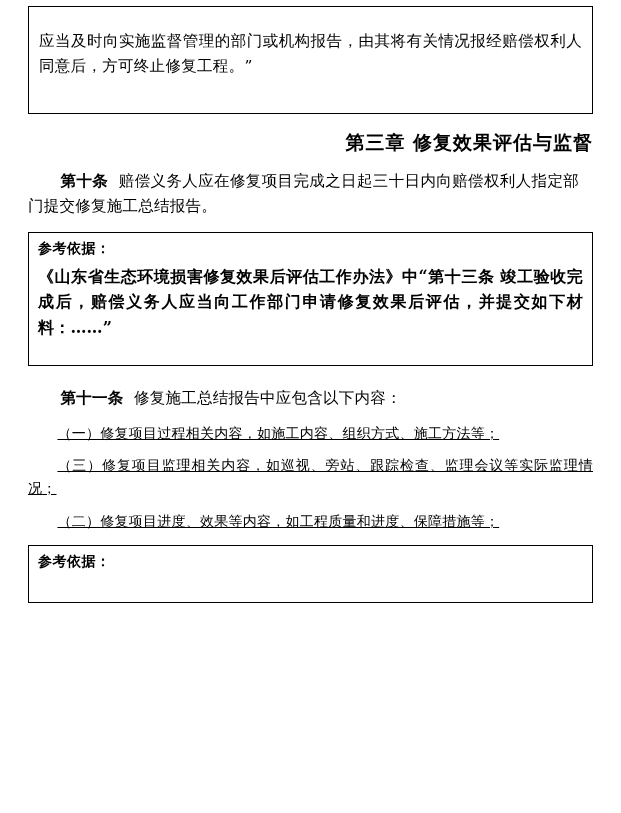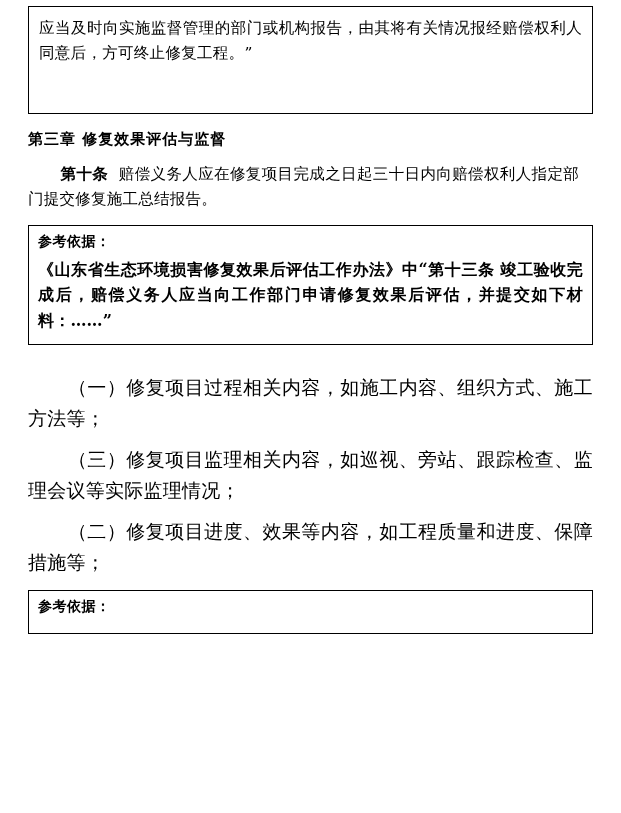--- a/index.html
+++ b/index.html
@@ -23,72 +23,73 @@
   }
   .boxed {
     border: 1px solid #000;
     box-sizing: border-box;
     padding: 8px 10px 9px 10px;
     margin: 0;
   }
   .box-top {
     margin-top: 6px;
     height: 108px;
-    padding-top: 9px;
+    padding-top: 22px;
   }
   .para {
     font-size: 15.5px;
     line-height: 1.62;
     text-align: justify;
     letter-spacing: 0.3px;
     margin: 0;
   }
   .para-cont {
     text-indent: 0;
   }
   .chapter-title {
-    text-align: left;
-    font-size: 15px;
+    text-align: right;
+    font-size: 19px;
     font-weight: bold;
     letter-spacing: 1px;
     margin: 16px 0 12px 0;
   }
   .body-para {
     font-size: 15.5px;
     line-height: 1.63;
     text-align: justify;
     letter-spacing: 0.25px;
     margin: 0 14px 10px 0;
     text-indent: 2.1em;
   }
   .ref-box {
-    margin: 12px 0 27px 0;
-    padding: 7px 9px 11px 9px;
+    margin: 12px 0 19px 0;
+    padding: 7px 9px 25px 9px;
   }
   .ref-title {
     font-size: 14px;
     font-weight: bold;
     letter-spacing: 0.5px;
     margin: 0 0 6px 0;
   }
   .ref-body {
     font-size: 16px;
     line-height: 1.6;
     font-weight: bold;
     text-align: justify;
     letter-spacing: 0.2px;
     margin: 0;
   }
   .list-para {
-    font-size: 19px;
+    font-size: 14px;
     line-height: 1.63;
     text-align: justify;
     letter-spacing: 0.25px;
     margin: 0 0 10px 0;
     text-indent: 2.1em;
+    text-decoration: underline;
   }
   .lead-bold {
     font-weight: bold;
   }
 </style>
 </head>
 <body>
 
 <div class="page">
 
@@ -98,20 +99,21 @@
 
   <h2 class="chapter-title">第三章  修复效果评估与监督</h2>
 
   <p class="body-para"><span class="lead-bold">第十条</span>&nbsp;&nbsp;<span>赔偿义务人应在修复项目完成之日起三十日内向赔偿权利人指定部门提交修复施工总结报告。</span></p>
 
   <div class="boxed ref-box">
     <p class="ref-title">参考依据：</p>
     <p class="ref-body">《山东省生态环境损害修复效果后评估工作办法》中“第十三条 竣工验收完成后，赔偿义务人应当向工作部门申请修复效果后评估，并提交如下材料：……”</p>
   </div>
 
+  <p class="body-para"><span class="lead-bold">第十一条</span>&nbsp;&nbsp;<span>修复施工总结报告中应包含以下内容：</span></p>
 
   <p class="list-para">（一）修复项目过程相关内容，如施工内容、组织方式、施工方法等；</p>
   <p class="list-para">（三）修复项目监理相关内容，如巡视、旁站、跟踪检查、监理会议等实际监理情况；</p>
   <p class="list-para">（二）修复项目进度、效果等内容，如工程质量和进度、保障措施等；</p>
 
   <div class="boxed ref-box">
     <p class="ref-title">参考依据：</p>
   </div>
 
 

